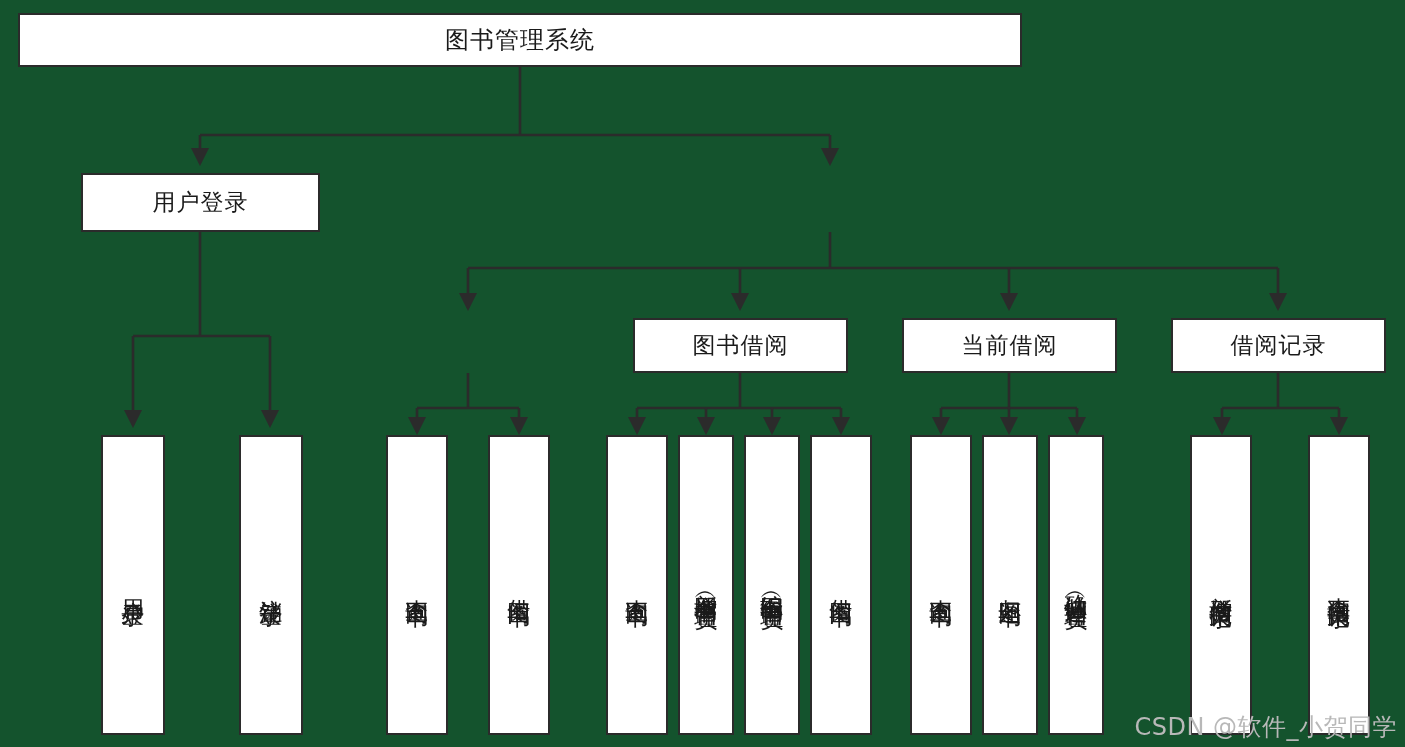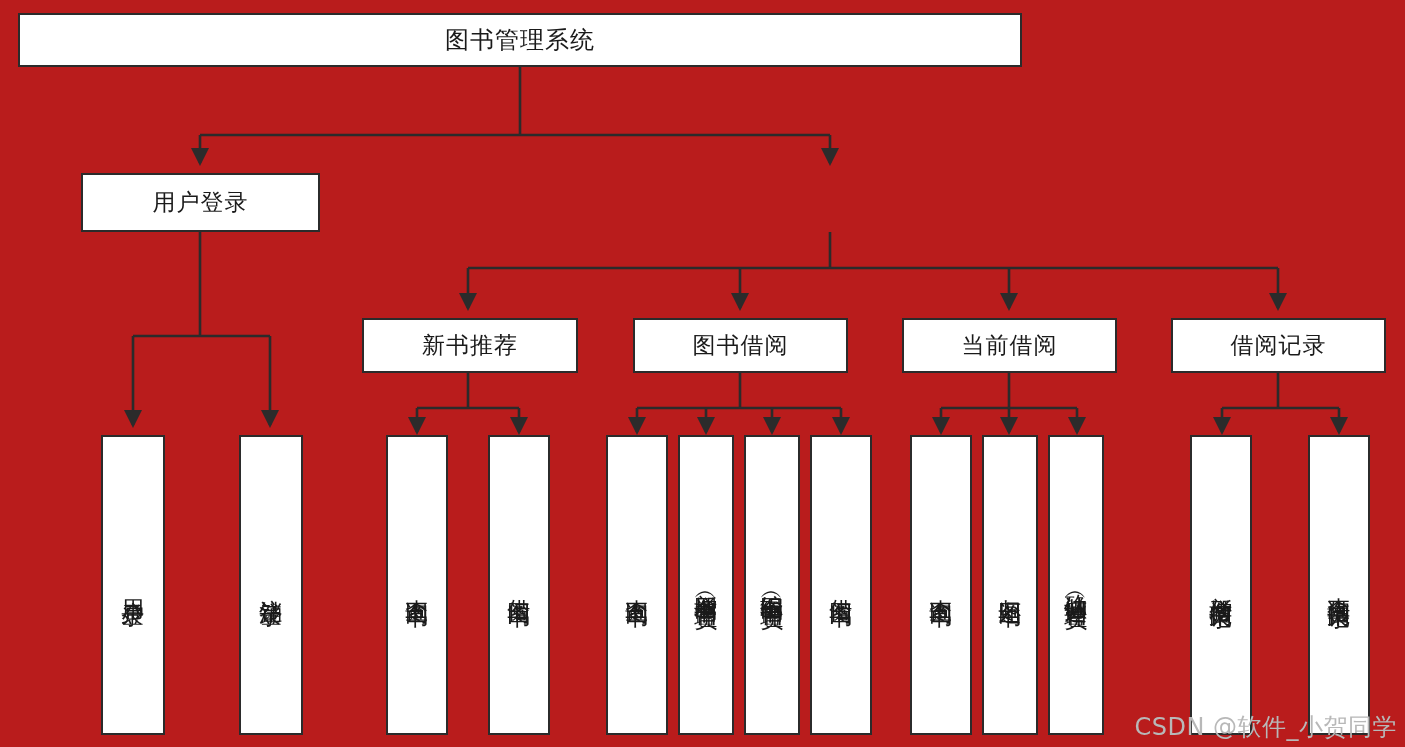--- a/index.html
+++ b/index.html
@@ -8,21 +8,21 @@
     padding: 0;
     background: #ffffff;
   }
   body {
     font-family: "DejaVu Sans", "Liberation Sans", sans-serif;
   }
   #diagram-root {
     position: relative;
     width: 1405px;
     height: 747px;
-    background: #b91c1c;
+    background: #14532d;
     overflow: hidden;
   }
   #wires {
     position: absolute;
     left: 0;
     top: 0;
     width: 1405px;
     height: 747px;
     pointer-events: none;
   }
@@ -134,23 +134,20 @@
   </svg>
 
   <div class="node horiz root" style="left:18px; top:13px; width:1004px; height:54px;">
     <span>图书管理系统</span>
   </div>
 
   <div class="node horiz" style="left:81px; top:173px; width:239px; height:59px;">
     <span>用户登录</span>
   </div>
 
-  <div class="node horiz" style="left:362px; top:318px; width:216px; height:55px;">
-    <span>新书推荐</span>
-  </div>
   <div class="node horiz" style="left:633px; top:318px; width:215px; height:55px;">
     <span>图书借阅</span>
   </div>
   <div class="node horiz" style="left:1171px; top:318px; width:215px; height:55px;">
     <span>借阅记录</span>
   </div>
   <div class="node horiz" style="left:902px; top:318px; width:215px; height:55px;">
     <span>当前借阅</span>
   </div>
 

